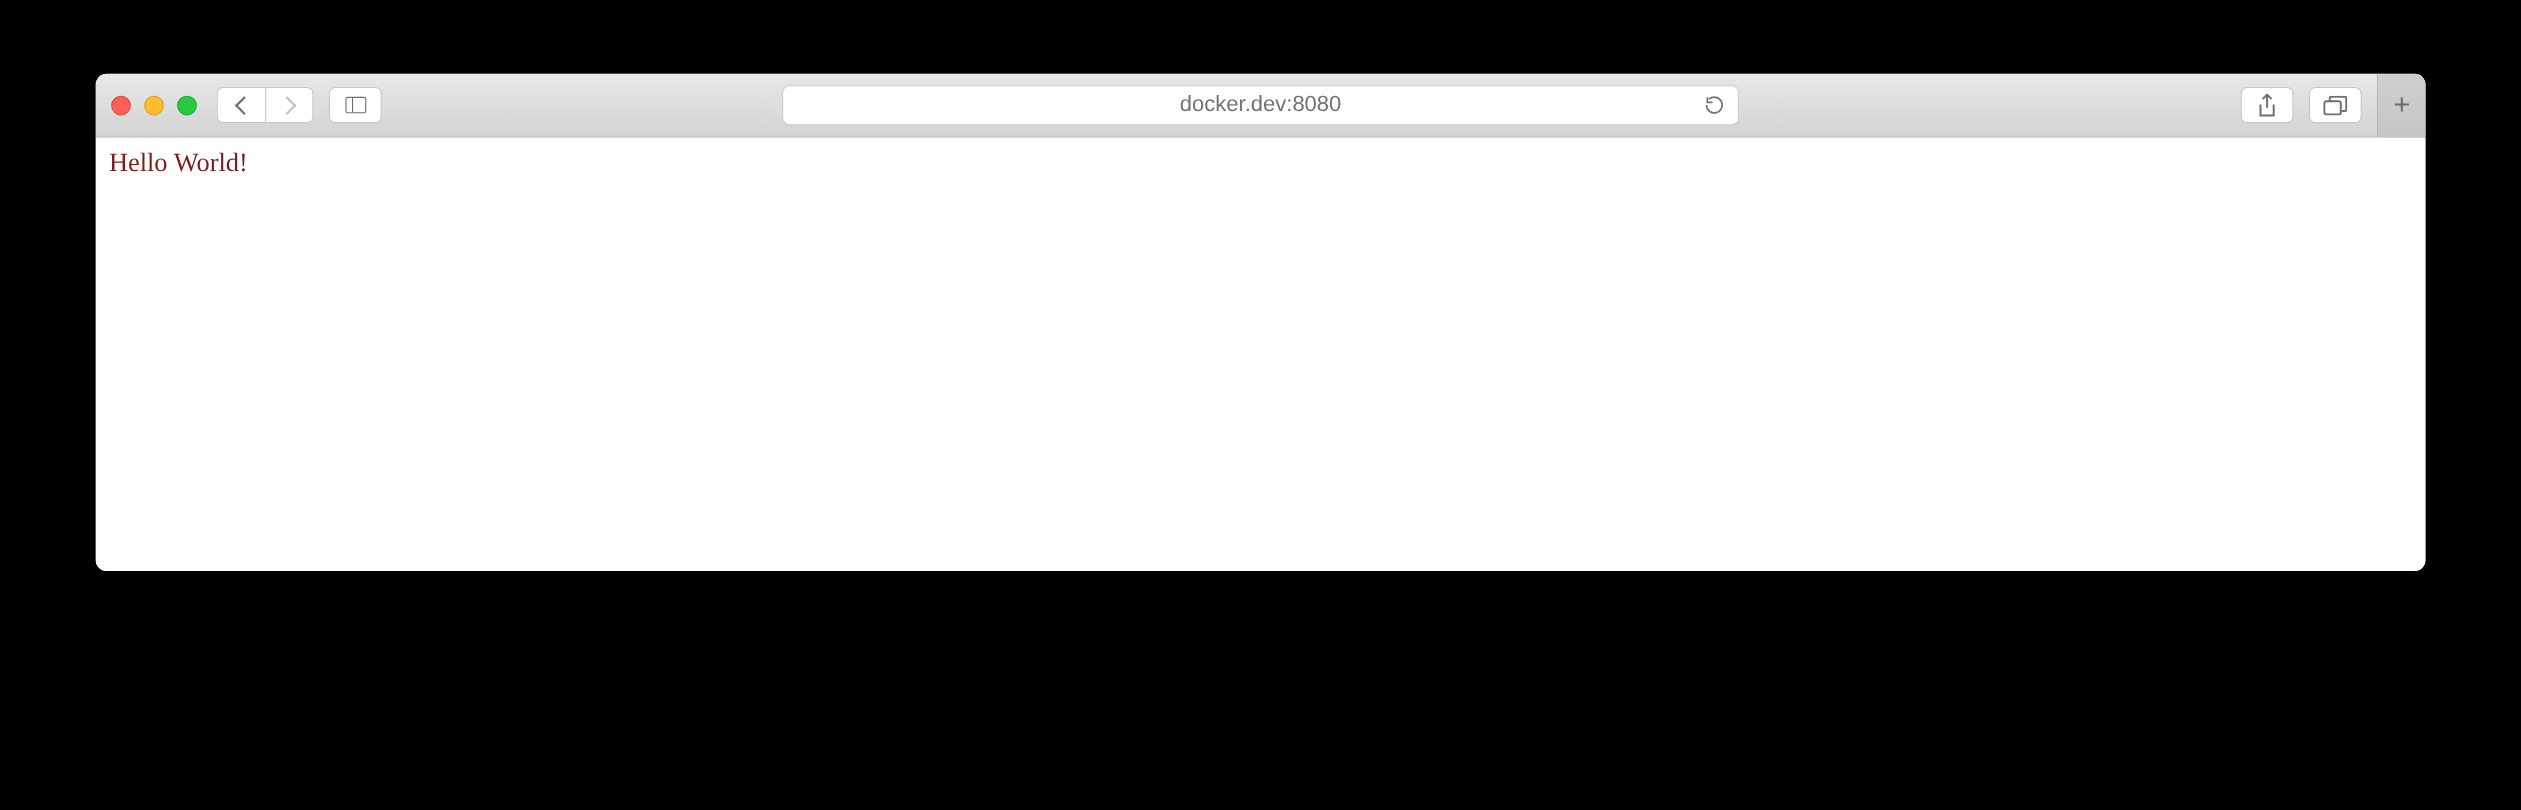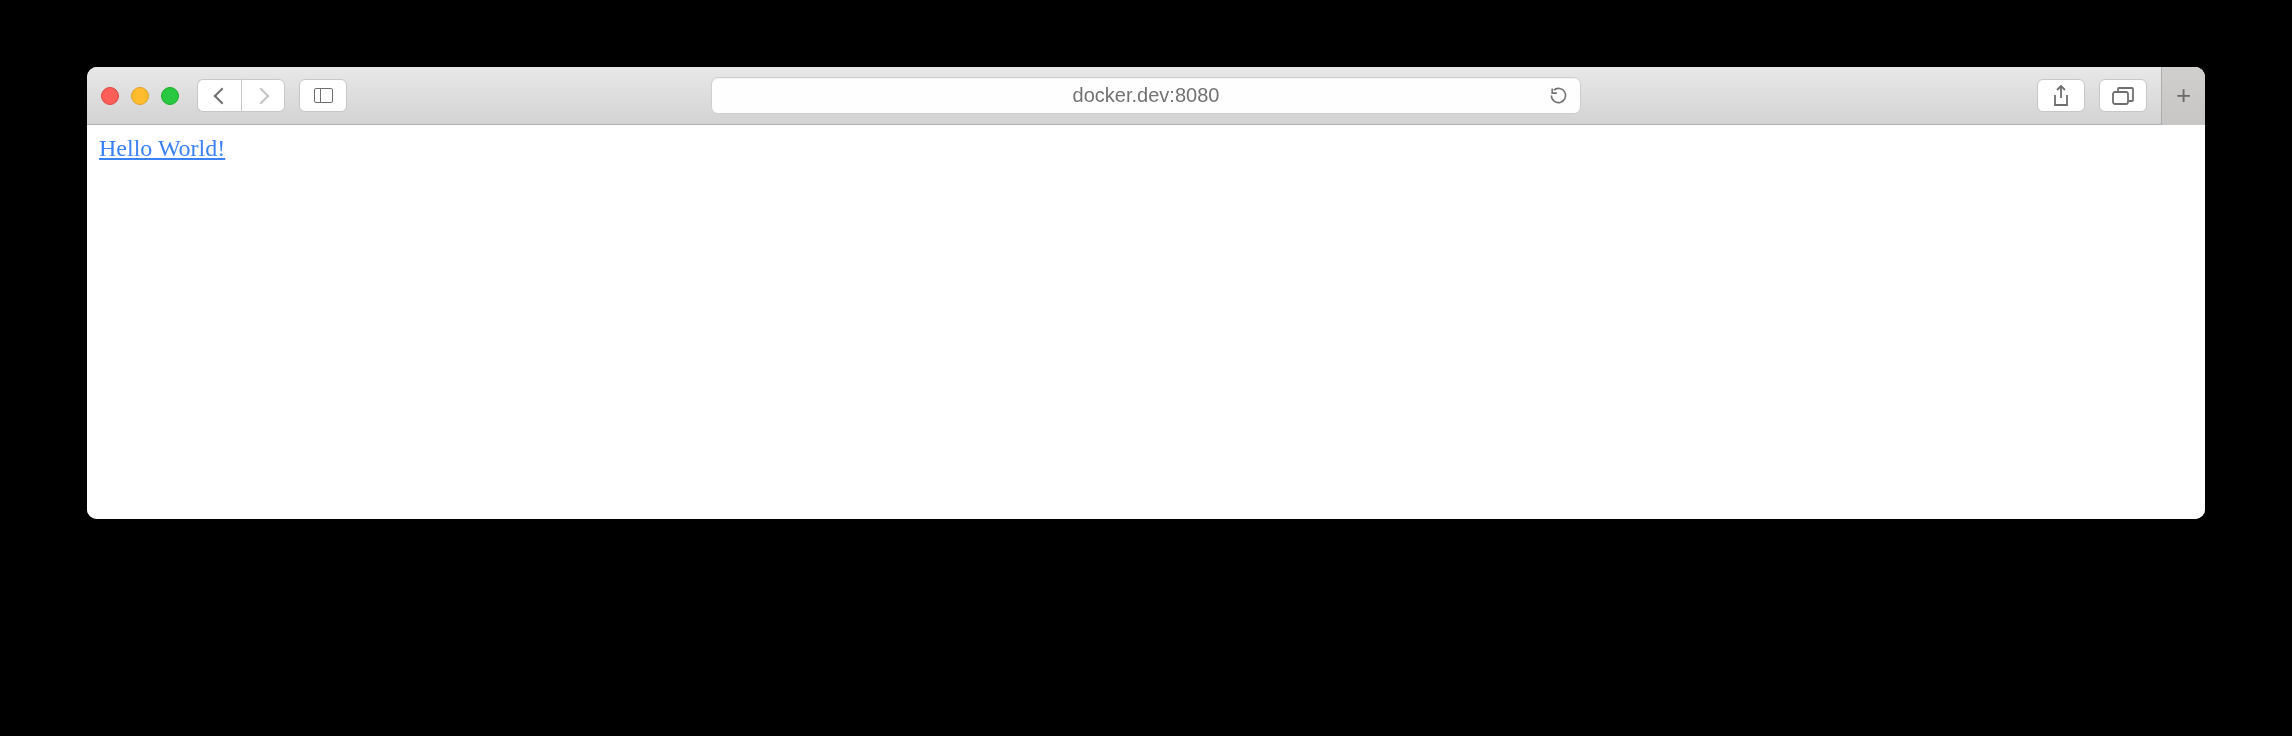--- a/index.html
+++ b/index.html
@@ -163,22 +163,21 @@
       font-weight: 300;
     }
     .content {
       flex: 1;
       background: #fff;
       padding: 10px 12px;
     }
     .page-text {
       font-family: "Times New Roman", Times, serif;
       font-size: 24px;
-      color: #3b82f6;
-      text-decoration: underline;
+      color: #7f1d1d;
     }
   </style>
 </head>
 <body>
 
 <div class="window">
   <div class="toolbar">
 
     <div class="traffic-lights">
       <div class="traffic-light tl-close"></div>

